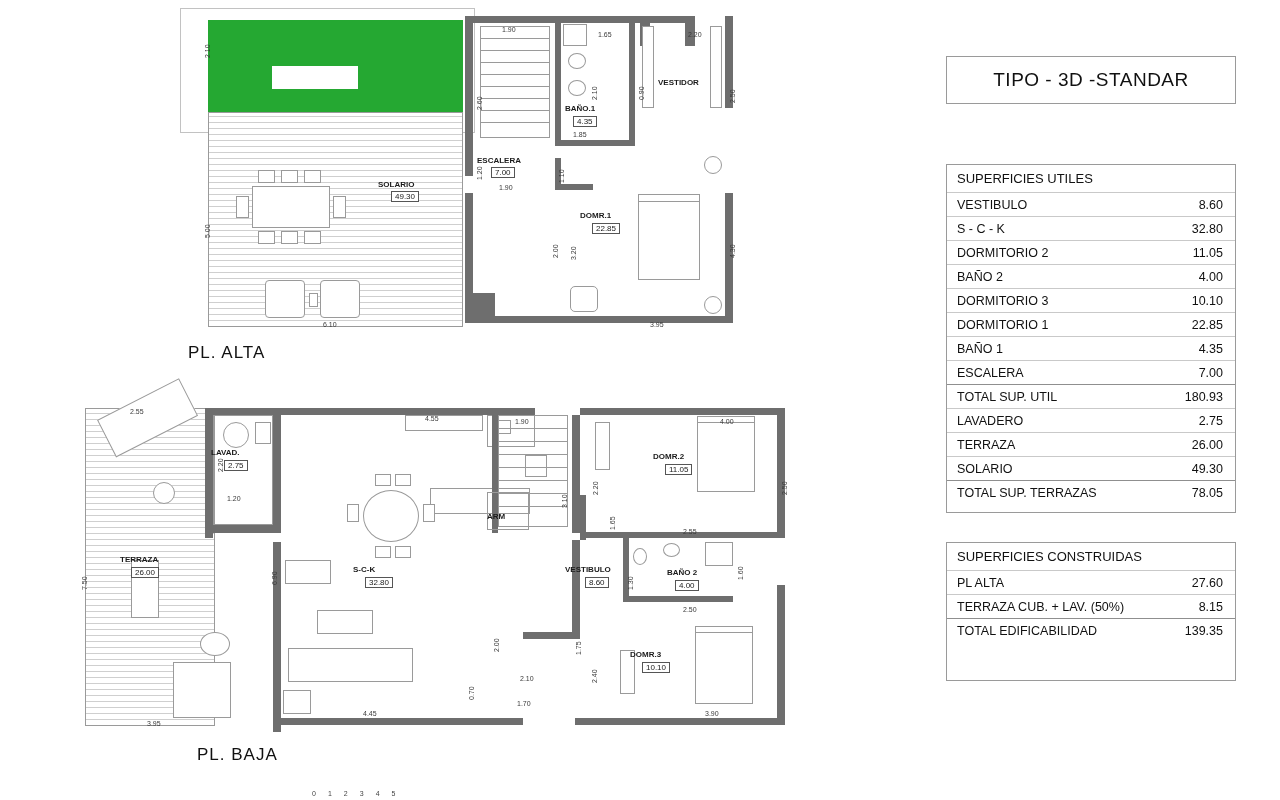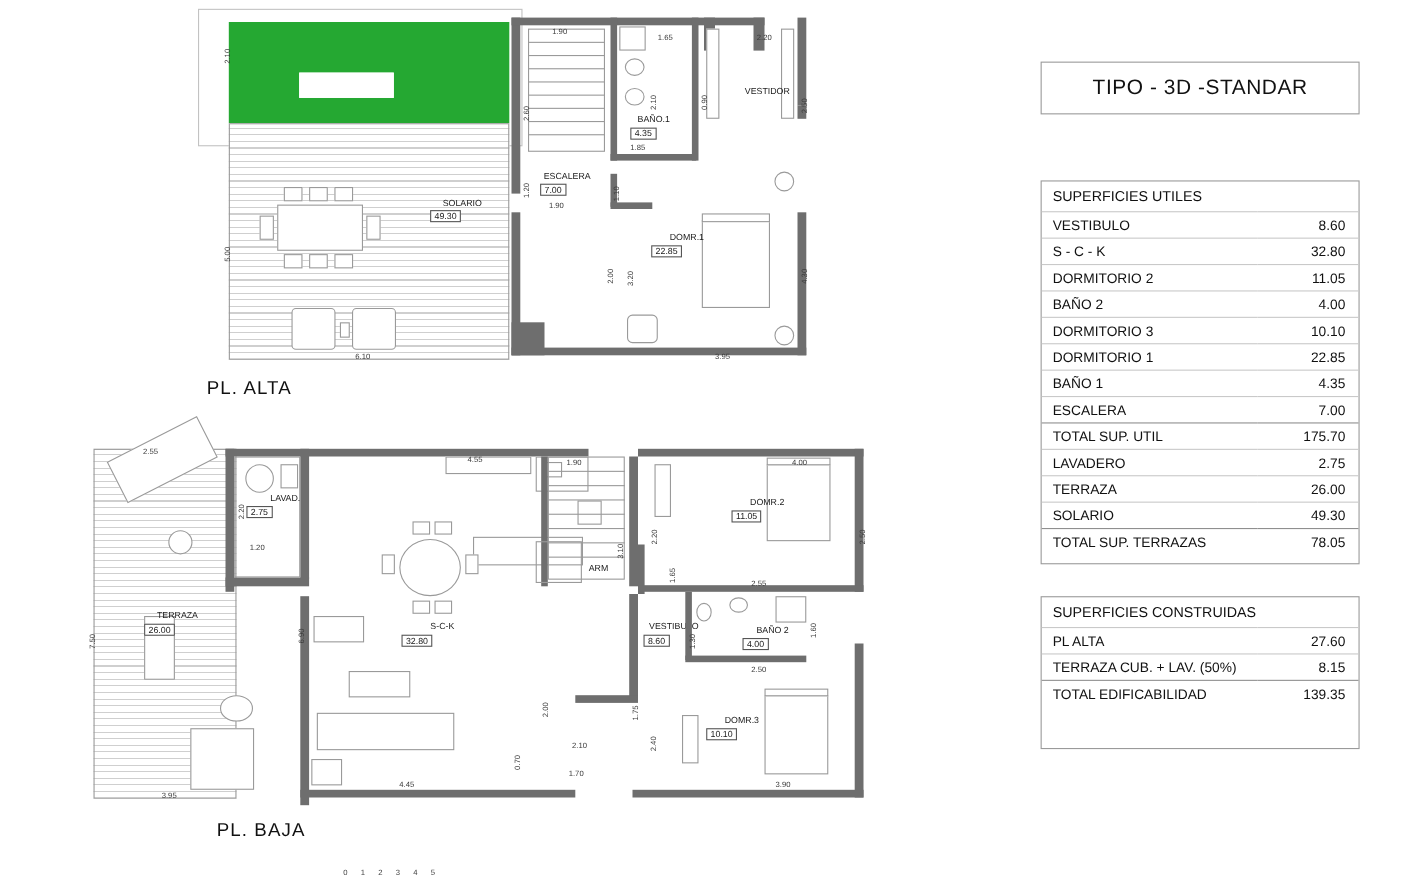--- a/index.html
+++ b/index.html
@@ -39,22 +39,23 @@
     font-size: 7px;
     color: #3a3a3a;
     white-space: nowrap;
     transform-origin: left top;
     transform: rotate(-90deg);
   }
   .roomlbl {
     position: absolute;
     font-size: 8px;
     color: #1a1a1a;
-    text-align: right;
+    text-align: left;
     white-space: nowrap;
+    font-weight: bold;
   }
   .roomval {
     position: absolute;
     font-size: 8px;
     color: #1a1a1a;
     border: 1px solid #555;
     padding: 0px 3px;
     background: #fff;
     white-space: nowrap;
   }
@@ -396,21 +397,21 @@
     <tr>
           <td>BAÑO 1</td>
           <td class="val">4.35</td>
         </tr>
     <tr>
           <td>ESCALERA</td>
           <td class="val">7.00</td>
         </tr>
     <tr class="total">
           <td>TOTAL SUP. UTIL</td>
-          <td class="val">175.70</td>
+          <td class="val">180.93</td>
         </tr>
     <tr>
           <td>LAVADERO</td>
           <td class="val">2.75</td>
         </tr>
     <tr>
           <td>TERRAZA</td>
           <td class="val">26.00</td>
         </tr>
     <tr>

